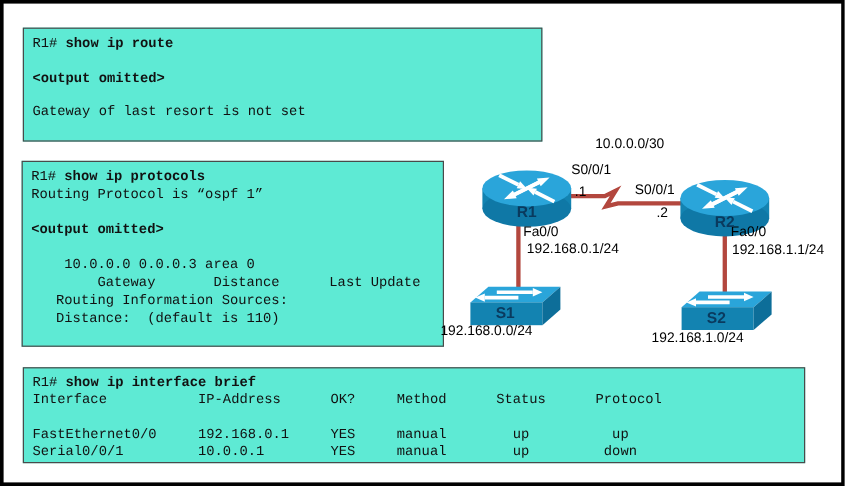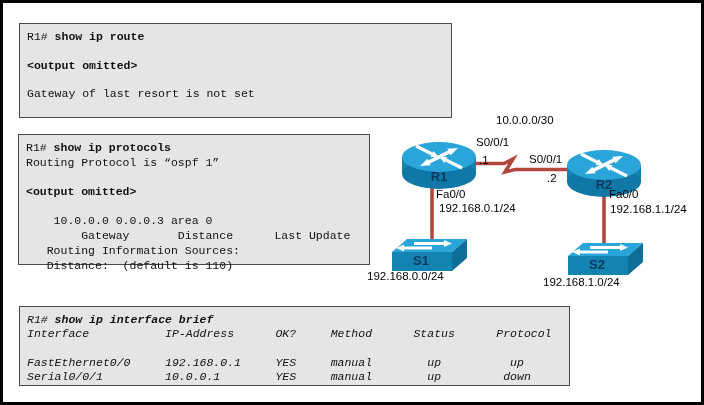--- a/index.html
+++ b/index.html
@@ -3,30 +3,30 @@
 <meta charset="utf-8">
 <style>
   html,body{margin:0;padding:0;background:#fff;}
   .canvas{
     position:relative;width:704px;height:405px;background:#fff;
     border:3px solid #000;box-sizing:border-box;overflow:hidden;
     font-family:"Liberation Sans","DejaVu Sans",sans-serif;
   }
   
   .term{
-    position:absolute;background:#e5e5e5;border:1.5px solid #4a4a4a;box-sizing:border-box;
+    position:absolute;background:#5eead4;border:1.5px solid #4a4a4a;box-sizing:border-box;
     font-family:"Liberation Mono","DejaVu Sans Mono",monospace;
     font-size:11.5px;color:#111;padding:6px 18px 0 7px;
   }
   .term .ln{white-space:pre;height:14.3px;line-height:14.3px;overflow:visible;}
   .term.t2 .ln{height:14.7px;line-height:14.7px;}
   .b{font-weight:bold;}
   #box-route{left:16px;top:20px;width:433px;height:95px;}
-  #box-protocols{left:15px;top:131px;width:352px;height:131px;}
-  #box-brief{left:16px;top:303px;width:551px;height:80px;font-style:italic;}
+  #box-protocols{left:15px;top:131px;width:352px;height:155px;}
+  #box-brief{left:16px;top:303px;width:652px;height:80px;}
   
   #topo-svg{position:absolute;left:0;top:0;width:704px;height:405px;}
   
   .tlabel{position:absolute;font-size:11.5px;font-weight:normal;color:#000;white-space:nowrap;}
   .dlabel{position:absolute;font-size:13px;font-weight:bold;color:#0a3a5e;width:28px;text-align:center;white-space:nowrap;}
 </style>
 </head>
 <body>
 
 <div class="canvas">

